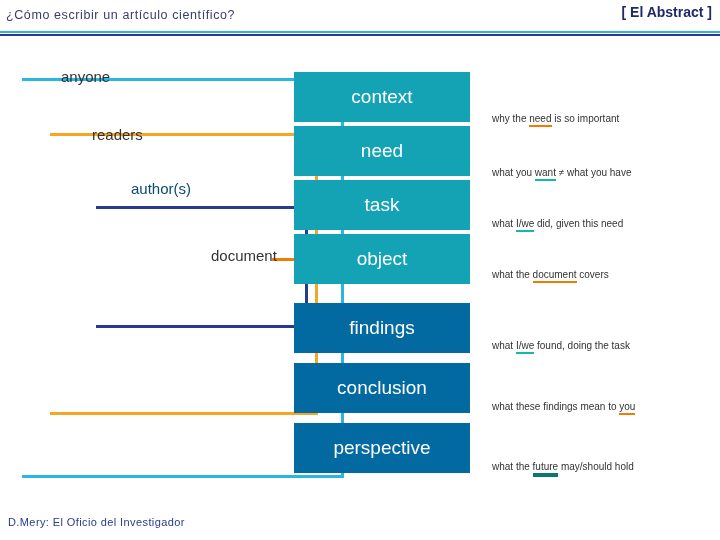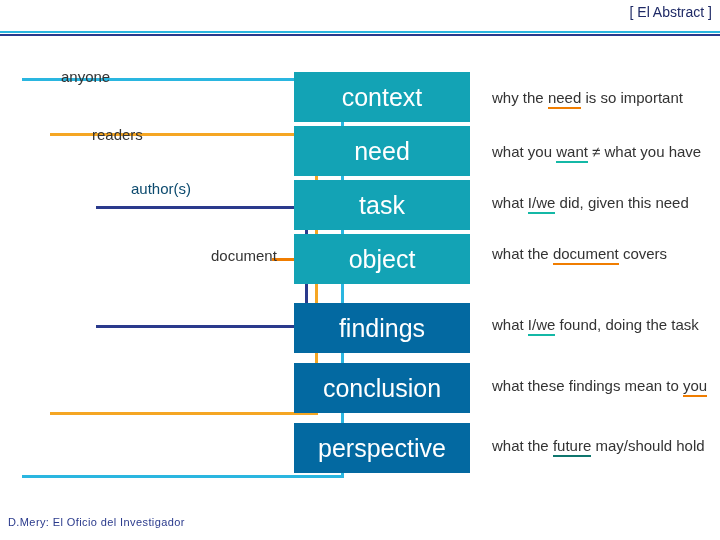--- a/index.html
+++ b/index.html
@@ -30,21 +30,21 @@
     color: #3b3b6e;
     letter-spacing: 0.6px;
     white-space: nowrap;
   }
   .header-right {
     position: absolute;
     right: 8px;
     top: 4px;
     font-size: 14px;
     color: #1f2a66;
-    font-weight: normal;
+    font-weight: bold;
     white-space: nowrap;
   }
   .header-rule-top {
     position: absolute;
     left: 0;
     top: 31px;
     width: 720px;
     height: 2px;
     background: #2ab6e0;
   }
@@ -113,63 +113,65 @@
 
   
   .box {
     position: absolute;
     left: 294px;
     width: 176px;
     height: 50px;
     display: flex;
     align-items: center;
     justify-content: center;
-    font-size: 25px;
+    font-size: 19px;
     color: #ffffff;
     box-sizing: border-box;
   }
   .box.teal   { background: #13a3b5; }
   .box.cyan   { background: #0369a1; }
 
   
   .annot {
     position: absolute;
     left: 492px;
-    font-size: 15px;
+    font-size: 10px;
     color: #333333;
     white-space: nowrap;
+    margin-top: 24px;
   }
   .annot .ul-blue {
     border-bottom: 2px solid #14b8a6;
     padding-bottom: 1px;
   }
   .annot .ul-orange {
     border-bottom: 2px solid #f07d00;
     padding-bottom: 1px;
   }
   .annot .ul-cyan {
-    border-bottom: 2px solid #0f766e;
+    border-bottom: 4px solid #0f766e;
     padding-bottom: 1px;
   }
 
   
   .footer {
     position: absolute;
     left: 8px;
     bottom: 12px;
     font-size: 11px;
     color: #2a3a8c;
     letter-spacing: 0.4px;
     white-space: nowrap;
   }
 </style>
 </head>
 <body>
 
 <div class="header">
+  <div class="header-title">¿Cómo escribir un artículo científico?</div>
   <div class="header-right">[ El Abstract ]</div>
   <div class="header-rule-top"></div>
   <div class="header-rule-bottom"></div>
 </div>
 
 <div class="bracket bracket-anyone"></div>
 <div class="bracket bracket-readers"></div>
 <div class="bracket bracket-authors"></div>
 <div class="connector-document"></div>
 

